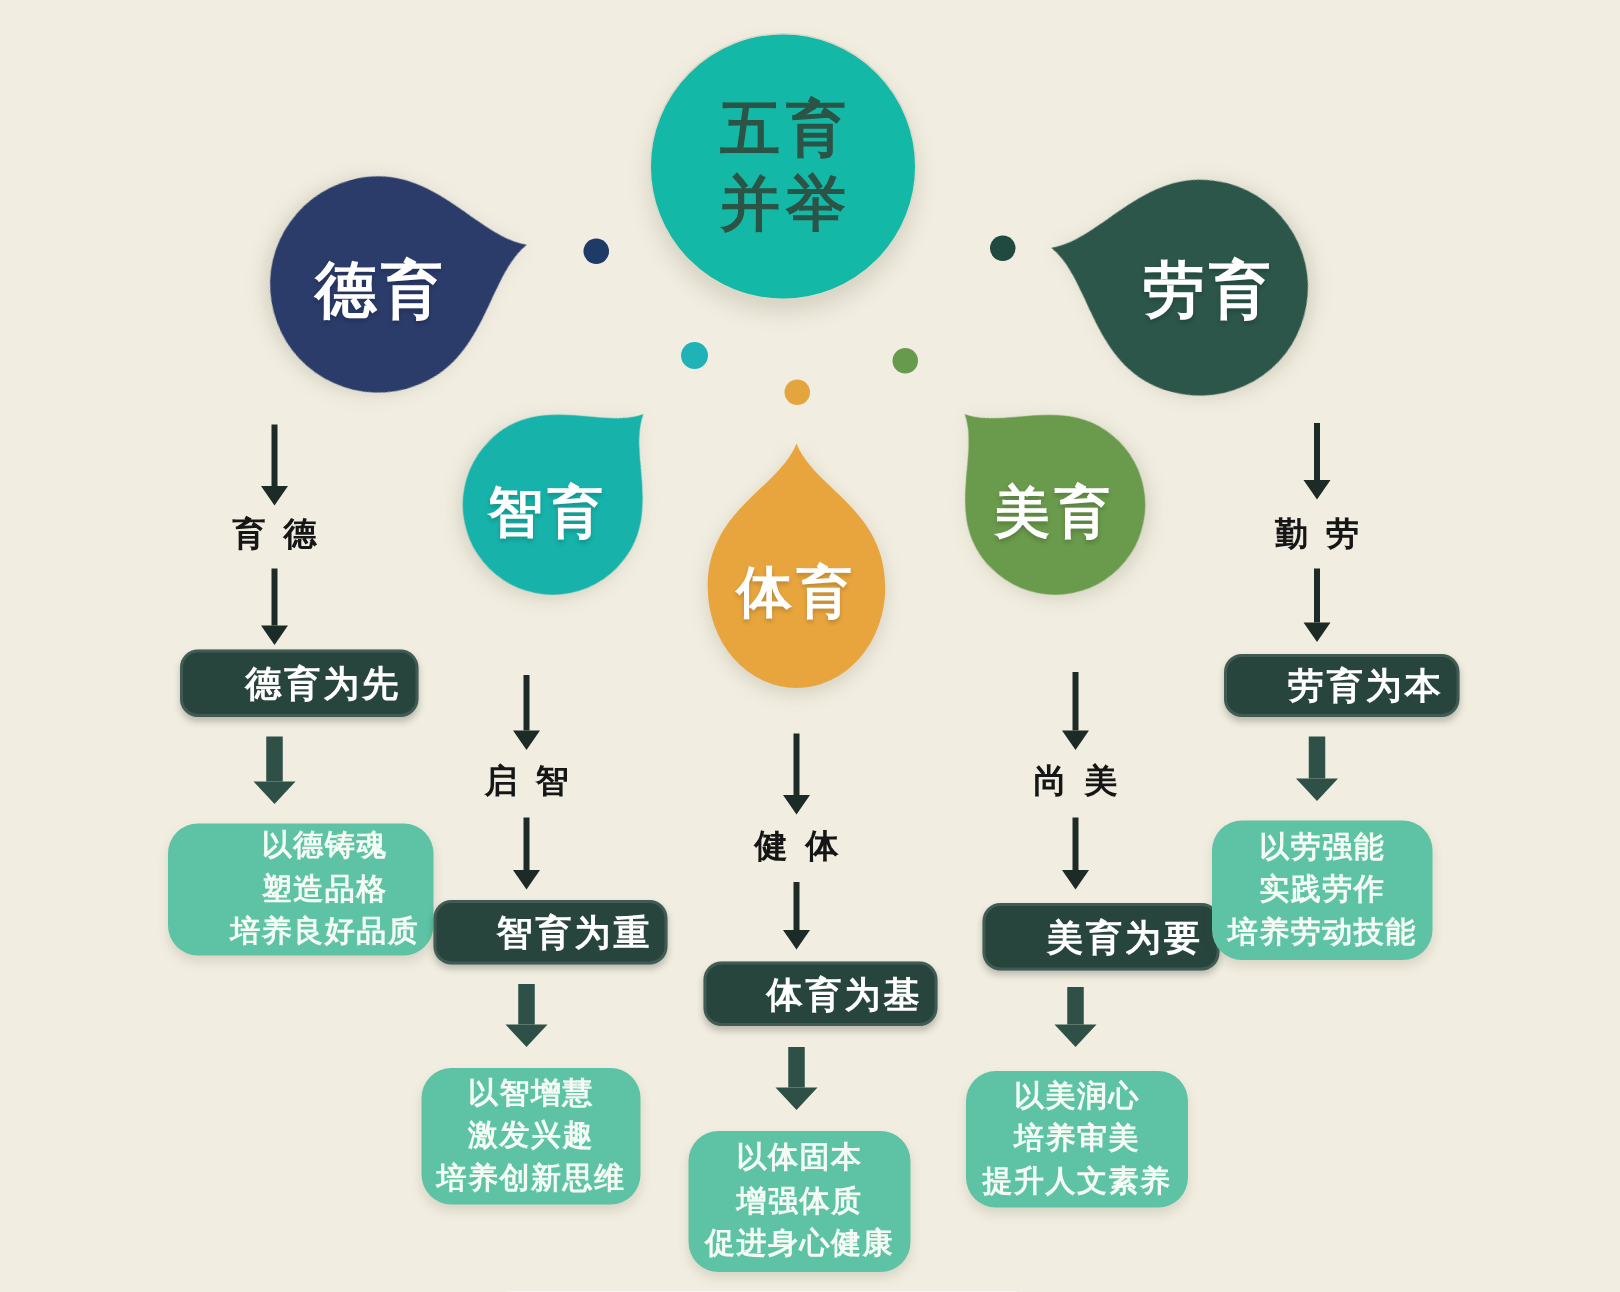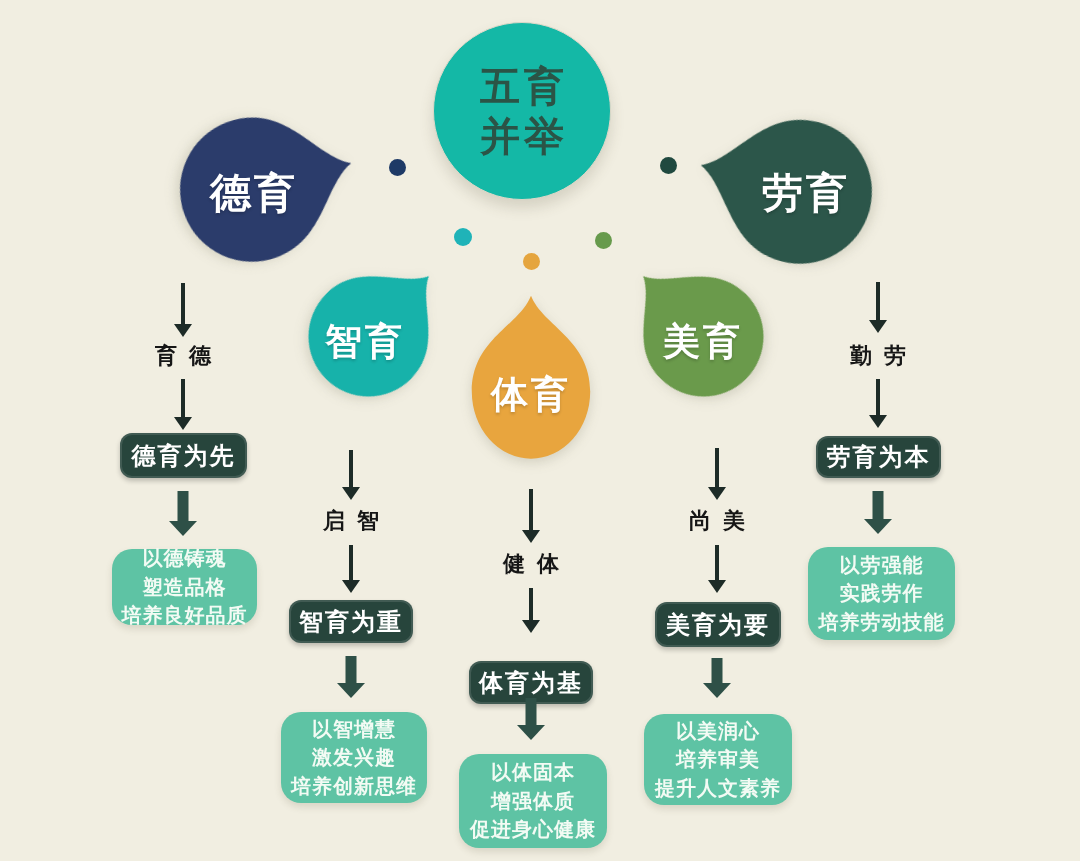--- a/index.html
+++ b/index.html
@@ -55,32 +55,32 @@
 
   
   .hand{position:absolute;width:110px;text-align:center;font-family:"Liberation Serif",serif;
     font-size:22px;font-weight:700;color:#161616;letter-spacing:12px;text-indent:12px;}
   .b0-hand{left:128px;top:341px;} .b1-hand{left:296px;top:506px;} .b2-hand{left:476px;top:549px;}
   .b3-hand{left:662px;top:506px;} .b4-hand{left:823px;top:341px;}
 
   
   .badge{position:absolute;color:#ffffff;font-weight:700;font-size:24px;letter-spacing:2px;
     display:flex;align-items:center;justify-content:center;border-radius:12px;
-    box-shadow:0 3px 5px rgba(0,0,0,.22), inset 0 0 0 2px rgba(255,255,255,.12);}
+    box-shadow:0 3px 5px rgba(0,0,0,.22), inset 0 0 0 2px rgba(255,255,255,.12);padding-left:32px;}
   .b0-badge{left:120px;top:433px;width:127px;height:45px;}
   .b1-badge{left:289px;top:600px;width:124px;height:43px;}
   .b2-badge{left:469px;top:641px;width:124px;height:43px;}
   .b3-badge{left:655px;top:602px;width:126px;height:45px;}
   .b4-badge{left:816px;top:436px;width:125px;height:42px;}
 
   
   .outcome{position:absolute;border-radius:20px;display:flex;flex-direction:column;
     align-items:center;justify-content:center;font-size:20px;font-weight:700;line-height:1.42;
     letter-spacing:1px;box-shadow:0 4px 7px rgba(80,75,50,.15);}
-  .b0-box{left:112px;top:549px;width:145px;height:76px;}
+  .b0-box{left:112px;top:549px;width:145px;height:88px;padding-left:32px;}
   .b1-box{left:281px;top:712px;width:146px;height:91px;}
   .b2-box{left:459px;top:754px;width:148px;height:94px;}
   .b3-box{left:644px;top:714px;width:148px;height:91px;}
   .b4-box{left:808px;top:547px;width:147px;height:93px;}
 </style>
 </head>
 <body>
 
 <div id="stage" style="background: rgb(241, 238, 225);">
 
@@ -169,21 +169,21 @@
 
   <div class="arrow thin b2-a1">
       <i class="shaft"></i>
       <i class="head"></i>
     </div>
   <div class="hand b2-hand">健体</div>
   <div class="arrow thin b2-a2">
       <i class="shaft"></i>
       <i class="head"></i>
     </div>
-  <div class="badge b2-badge" style="background: rgb(39, 69, 60); margin-top: 20px;">体育为基</div>
+  <div class="badge b2-badge" style="background: rgb(39, 69, 60);">体育为基</div>
   <div class="arrow thick b2-a3">
       <i class="shaft"></i>
       <i class="head"></i>
     </div>
   <div class="outcome b2-box" style="background: rgb(94, 195, 164);">
     <span style="color: rgb(243, 251, 244);">以体固本</span>
     <span style="color: rgb(243, 251, 244);">增强体质</span>
     <span style="color: rgb(243, 251, 244);">促进身心健康</span>
   </div>
 

